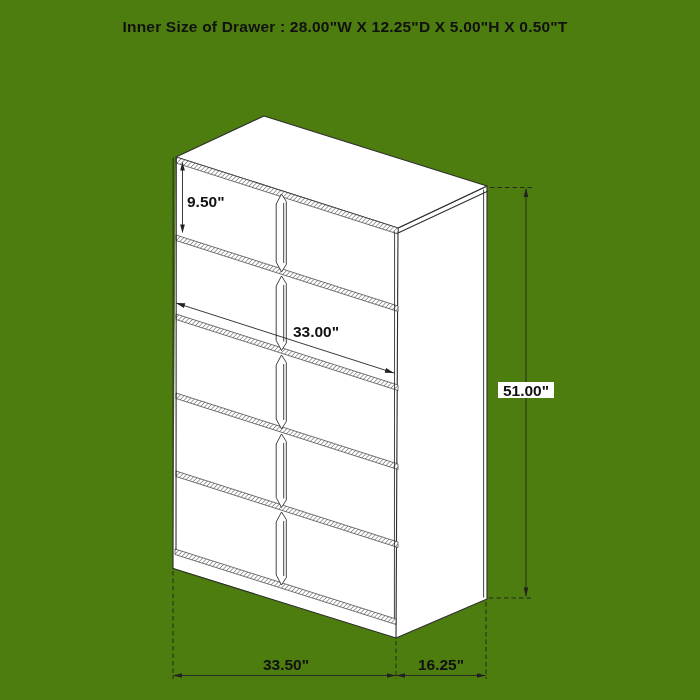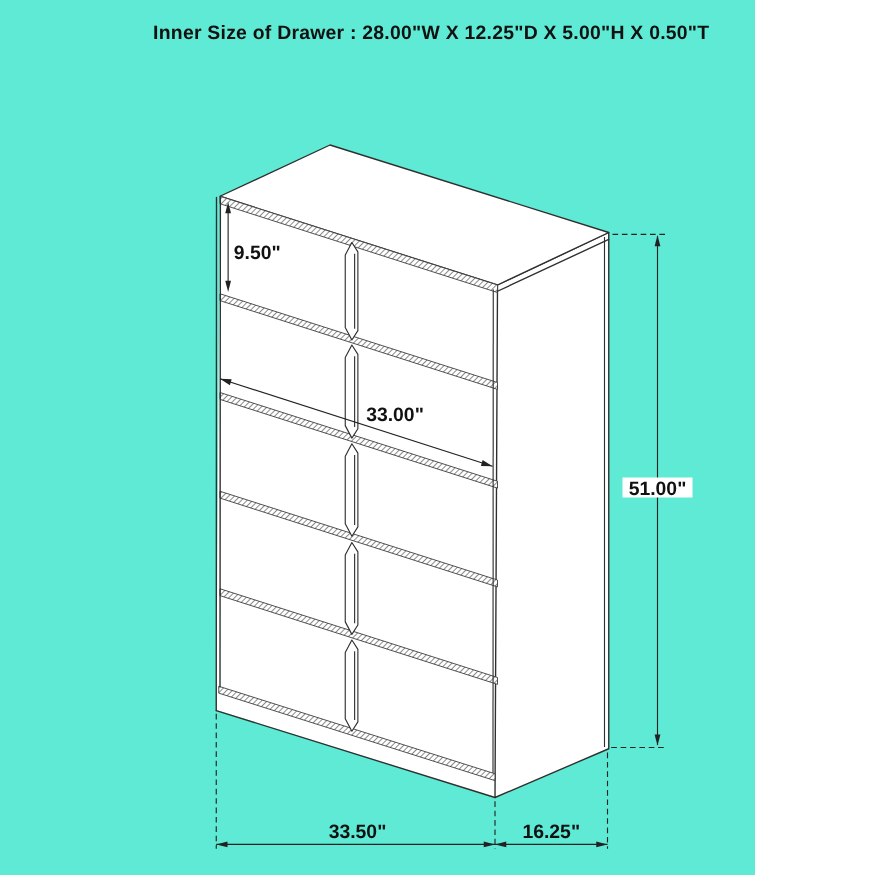--- a/index.html
+++ b/index.html
@@ -2,23 +2,23 @@
 <html><head>
 <meta charset="utf-8">
 <style>
   html, body {
     margin: 0;
     padding: 0;
     background: #ffffff;
   }
   .canvas {
     position: relative;
-    width: 604px;
+    width: 700px;
     height: 700px;
-    background: #5eead4;
+    background: #4d7c0f;
     overflow: hidden;
     font-family: "Liberation Sans", sans-serif;
   }
   .title {
     position: absolute;
     top: 18px;
     left: 0;
     width: 690px;
     text-align: center;
     font-size: 15.5px;

